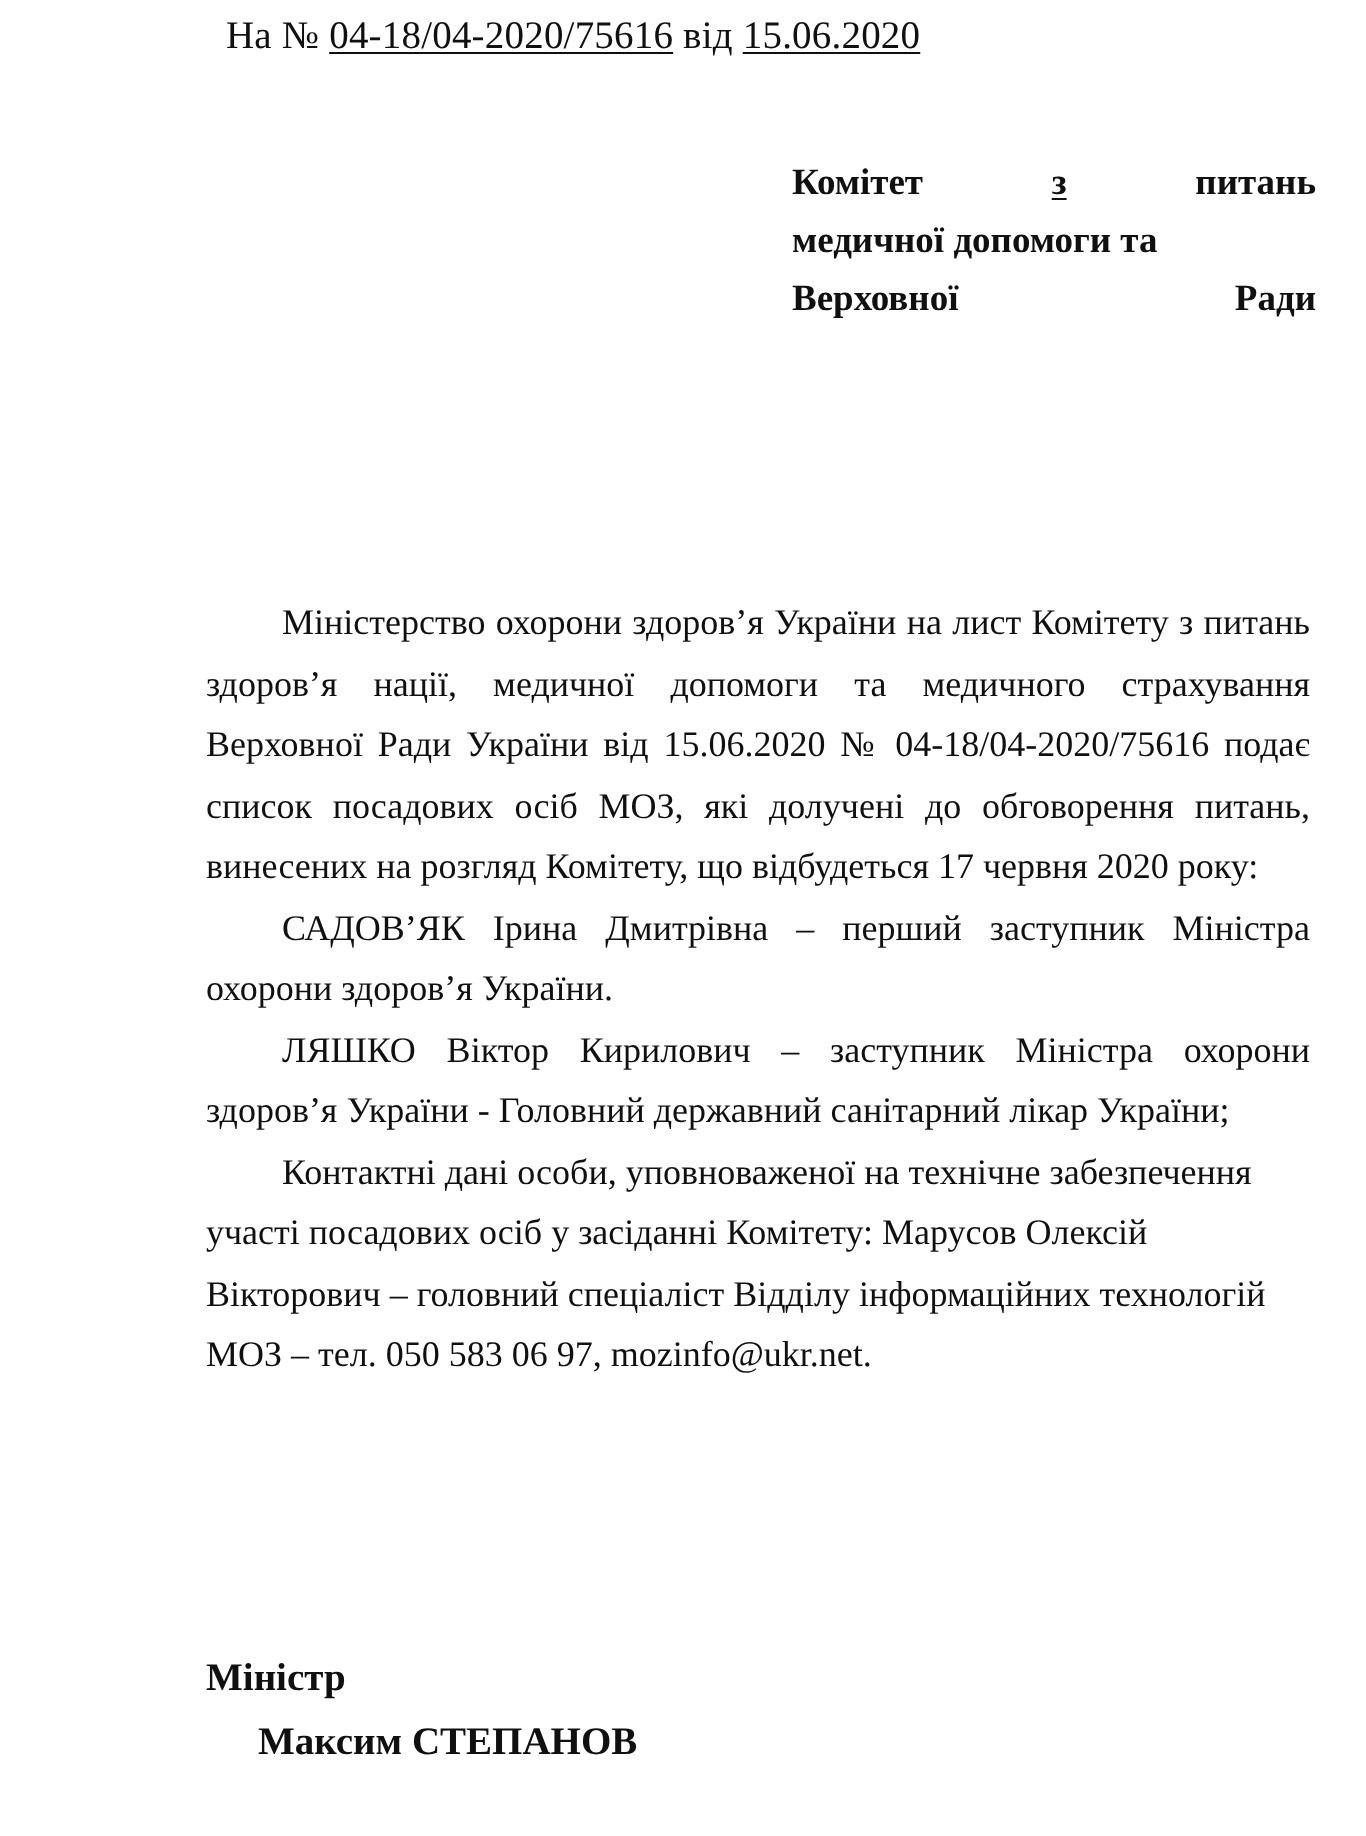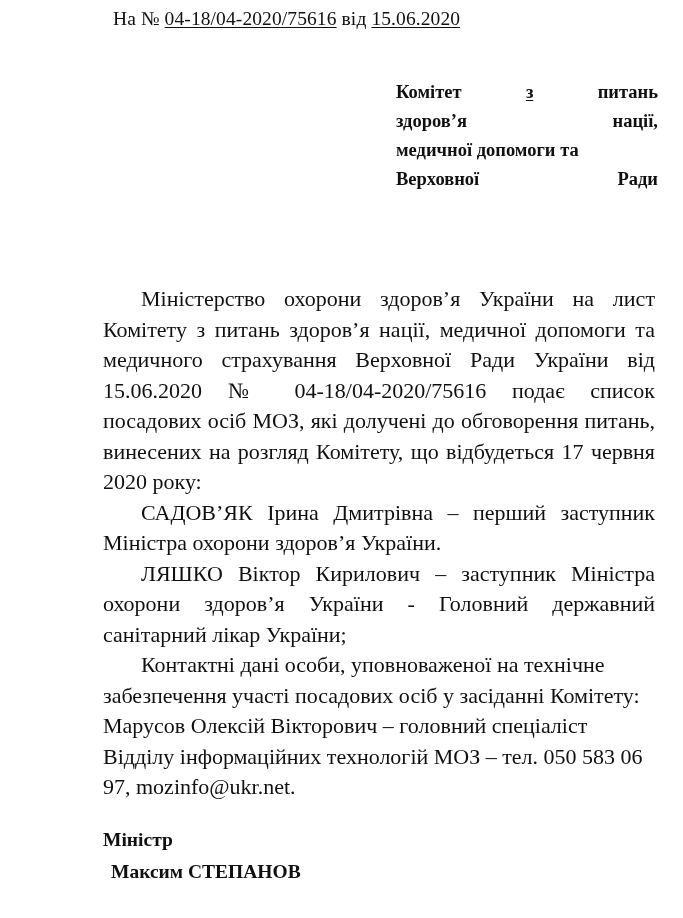--- a/index.html
+++ b/index.html
@@ -53,24 +53,24 @@
   .addressee .line.stretch {
     display: flex;
     justify-content: space-between;
   }
   .addressee .link {
     text-decoration: underline;
     text-underline-offset: 2px;
   }
   .body-block {
     position: absolute;
-    top: 284px;
+    top: 296px;
     left: 103px;
     width: 552px;
-    font-size: 22px;
+    font-size: 18px;
     line-height: 30.5px;
     text-align: justify;
     text-justify: inter-word;
   }
   .body-block p {
     margin: 0;
     text-indent: 38px;
     text-align: justify;
   }
   .body-block p:last-child {
@@ -79,41 +79,37 @@
   .signature {
     position: absolute;
     left: 103px;
     top: 824px;
     font-size: 19.5px;
     font-weight: bold;
     line-height: 32px;
   }
   .signature .name {
     display: block;
-    margin-left: 8px;
+    margin-left: 26px;
   }
 </style>
 </head>
 <body>
 
 <div class="page">
 
   <div class="reference-line">
     <span>На № </span><span class="underlined">04-18/04-2020/75616</span><span> від </span><span class="underlined">15.06.2020</span>
   </div>
 
   <div class="addressee">
     <span class="line stretch">
       <span>Комітет</span>
       <span class="link">з</span>
       <span>питань</span>
-    </span>
-    <span class="line stretch">
-      <span>здоров’я</span>
-      <span>нації,</span>
     </span>
     <span class="line">медичної допомоги та</span>
     <span class="line stretch">
       <span>Верховної</span>
       <span>Ради</span>
     </span>
   </div>
 
   <div class="body-block">
     <p>Міністерство охорони здоров’я України на лист Комітету з питань здоров’я нації, медичної допомоги та медичного страхування Верховної Ради України від 15.06.2020 № 04-18/04-2020/75616 подає список посадових осіб МОЗ, які долучені до обговорення питань, винесених на розгляд Комітету, що відбудеться 17 червня 2020 року:</p>

